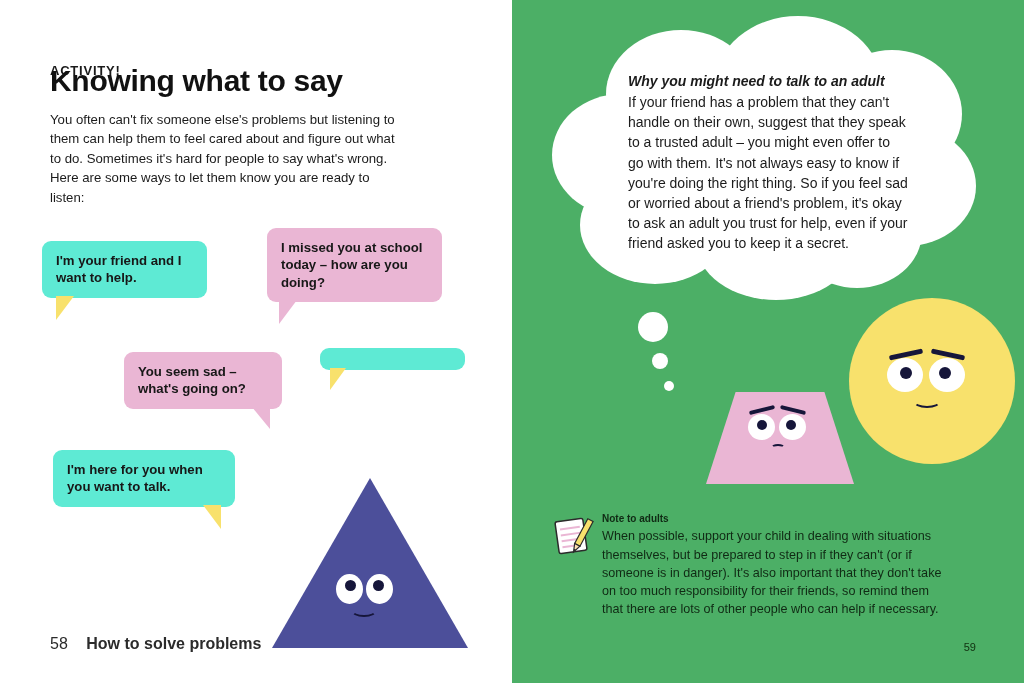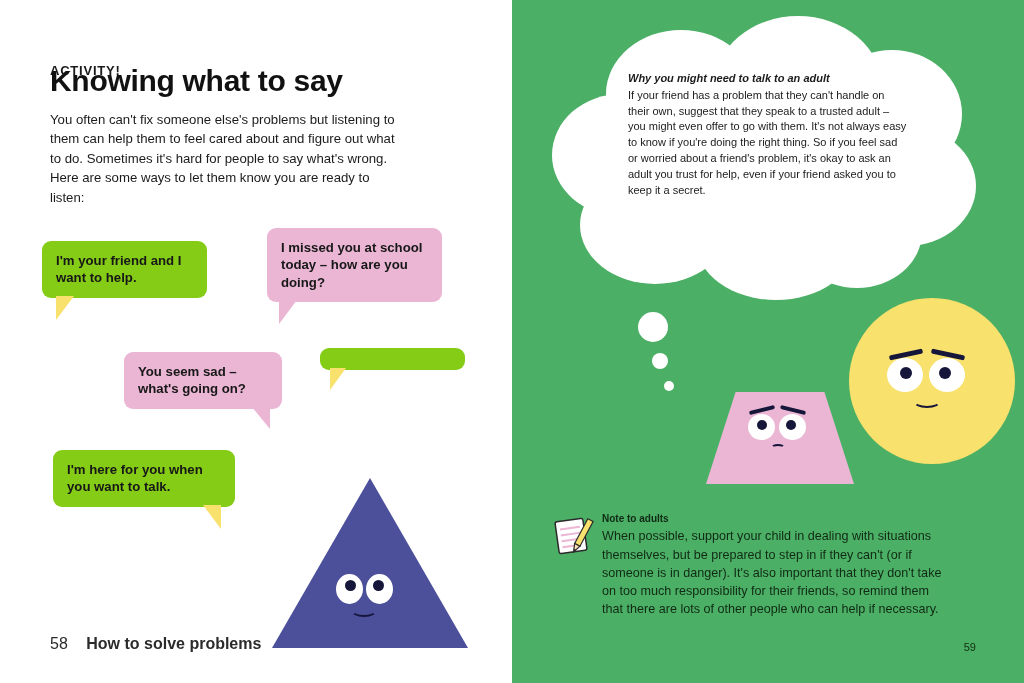--- a/index.html
+++ b/index.html
@@ -39,21 +39,21 @@
     padding: 11px 14px;
     font-size: 13.2px;
     line-height: 1.31;
     font-weight: bold;
     color: #171717;
   }
   .bubble .tail {
     position: absolute;
     width: 0; height: 0;
   }
-  .b-yellow { background: #84cc16; }
+  .b-yellow { background: #5eead4; }
   .b-pink   { background: #eab6d4; }
 
   
   #b1 { left: 42px; top: 241px; width: 165px; }
   #b1 .tail {
     left: 14px; bottom: -22px;
     border-left: 18px solid #f8e16c;
     border-bottom: 24px solid transparent;
   }
   
@@ -135,21 +135,21 @@
 
   
   .cloud {
     position: absolute; left: 24px; top: 16px; width: 440px; height: 300px;
   }
   .cloud .lobe {
     position: absolute; background: #ffffff; border-radius: 50%;
   }
   .cloud-text {
     position: absolute; left: 92px; top: 55px; width: 280px;
-    font-size: 11px; line-height: 1.44; color: #1b1b1b;
+    font-size: 14px; line-height: 1.44; color: #1b1b1b;
   }
   .cloud-text .ct-head {
     font-weight: bold; font-style: italic; display: block; margin-bottom: 1px;
   }
   .dot {
     position: absolute; background: #ffffff; border-radius: 50%;
   }
   #dot-big { left: 126px; top: 312px; width: 30px; height: 30px; }
   #dot-mid { left: 140px; top: 353px; width: 16px; height: 16px; }
   #dot-small { left: 152px; top: 381px; width: 10px; height: 10px; }

